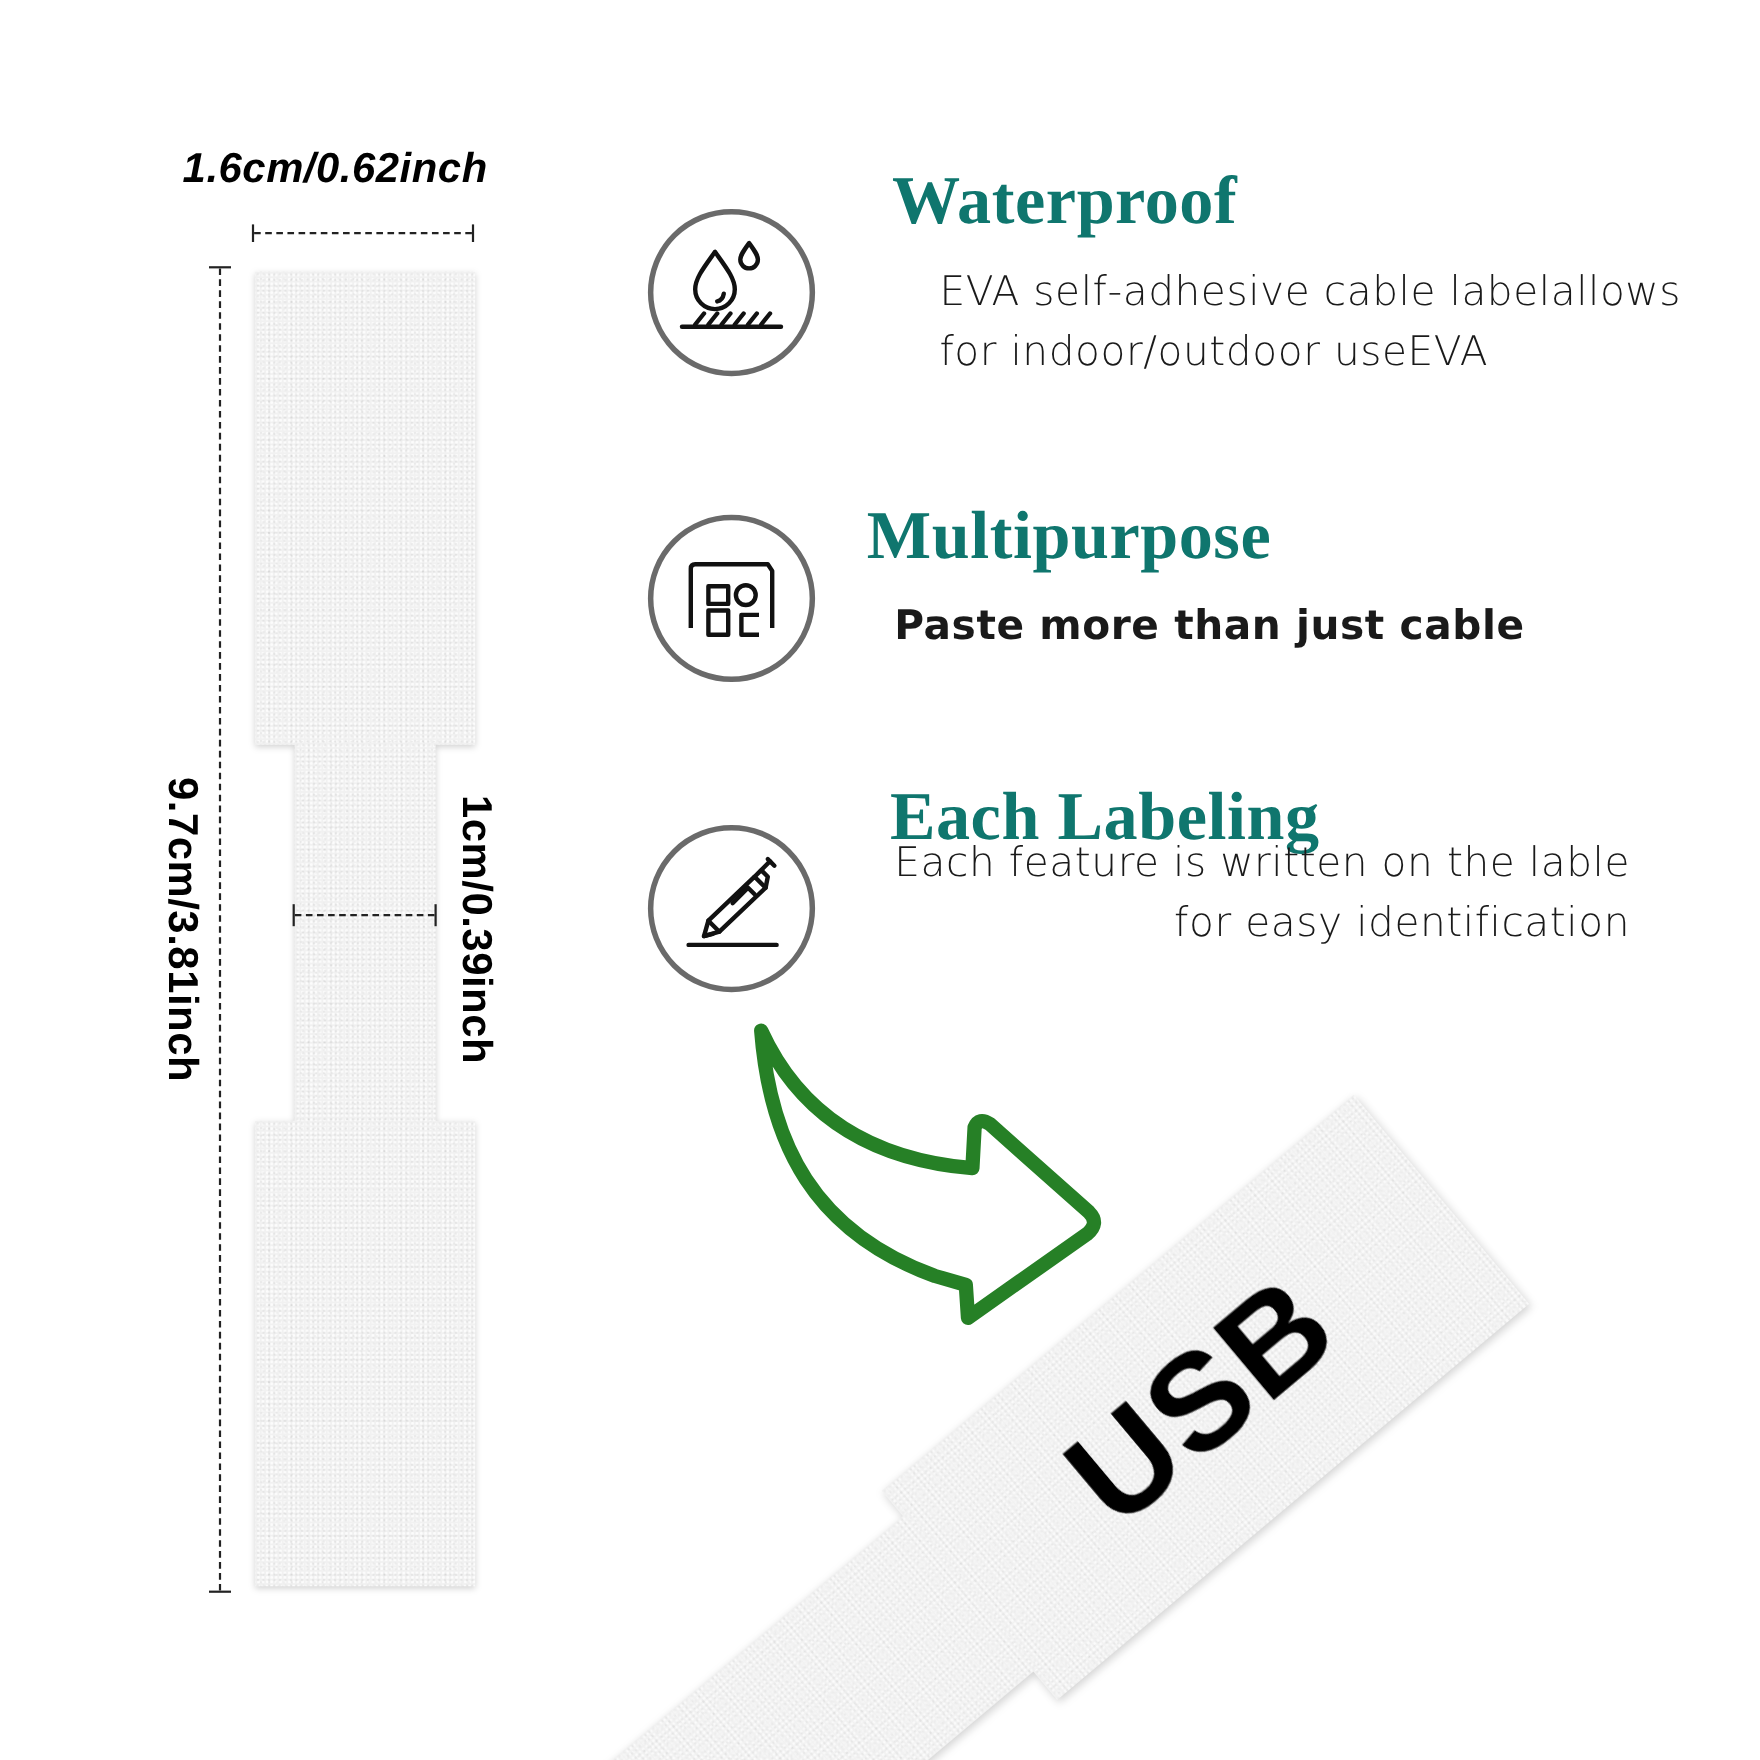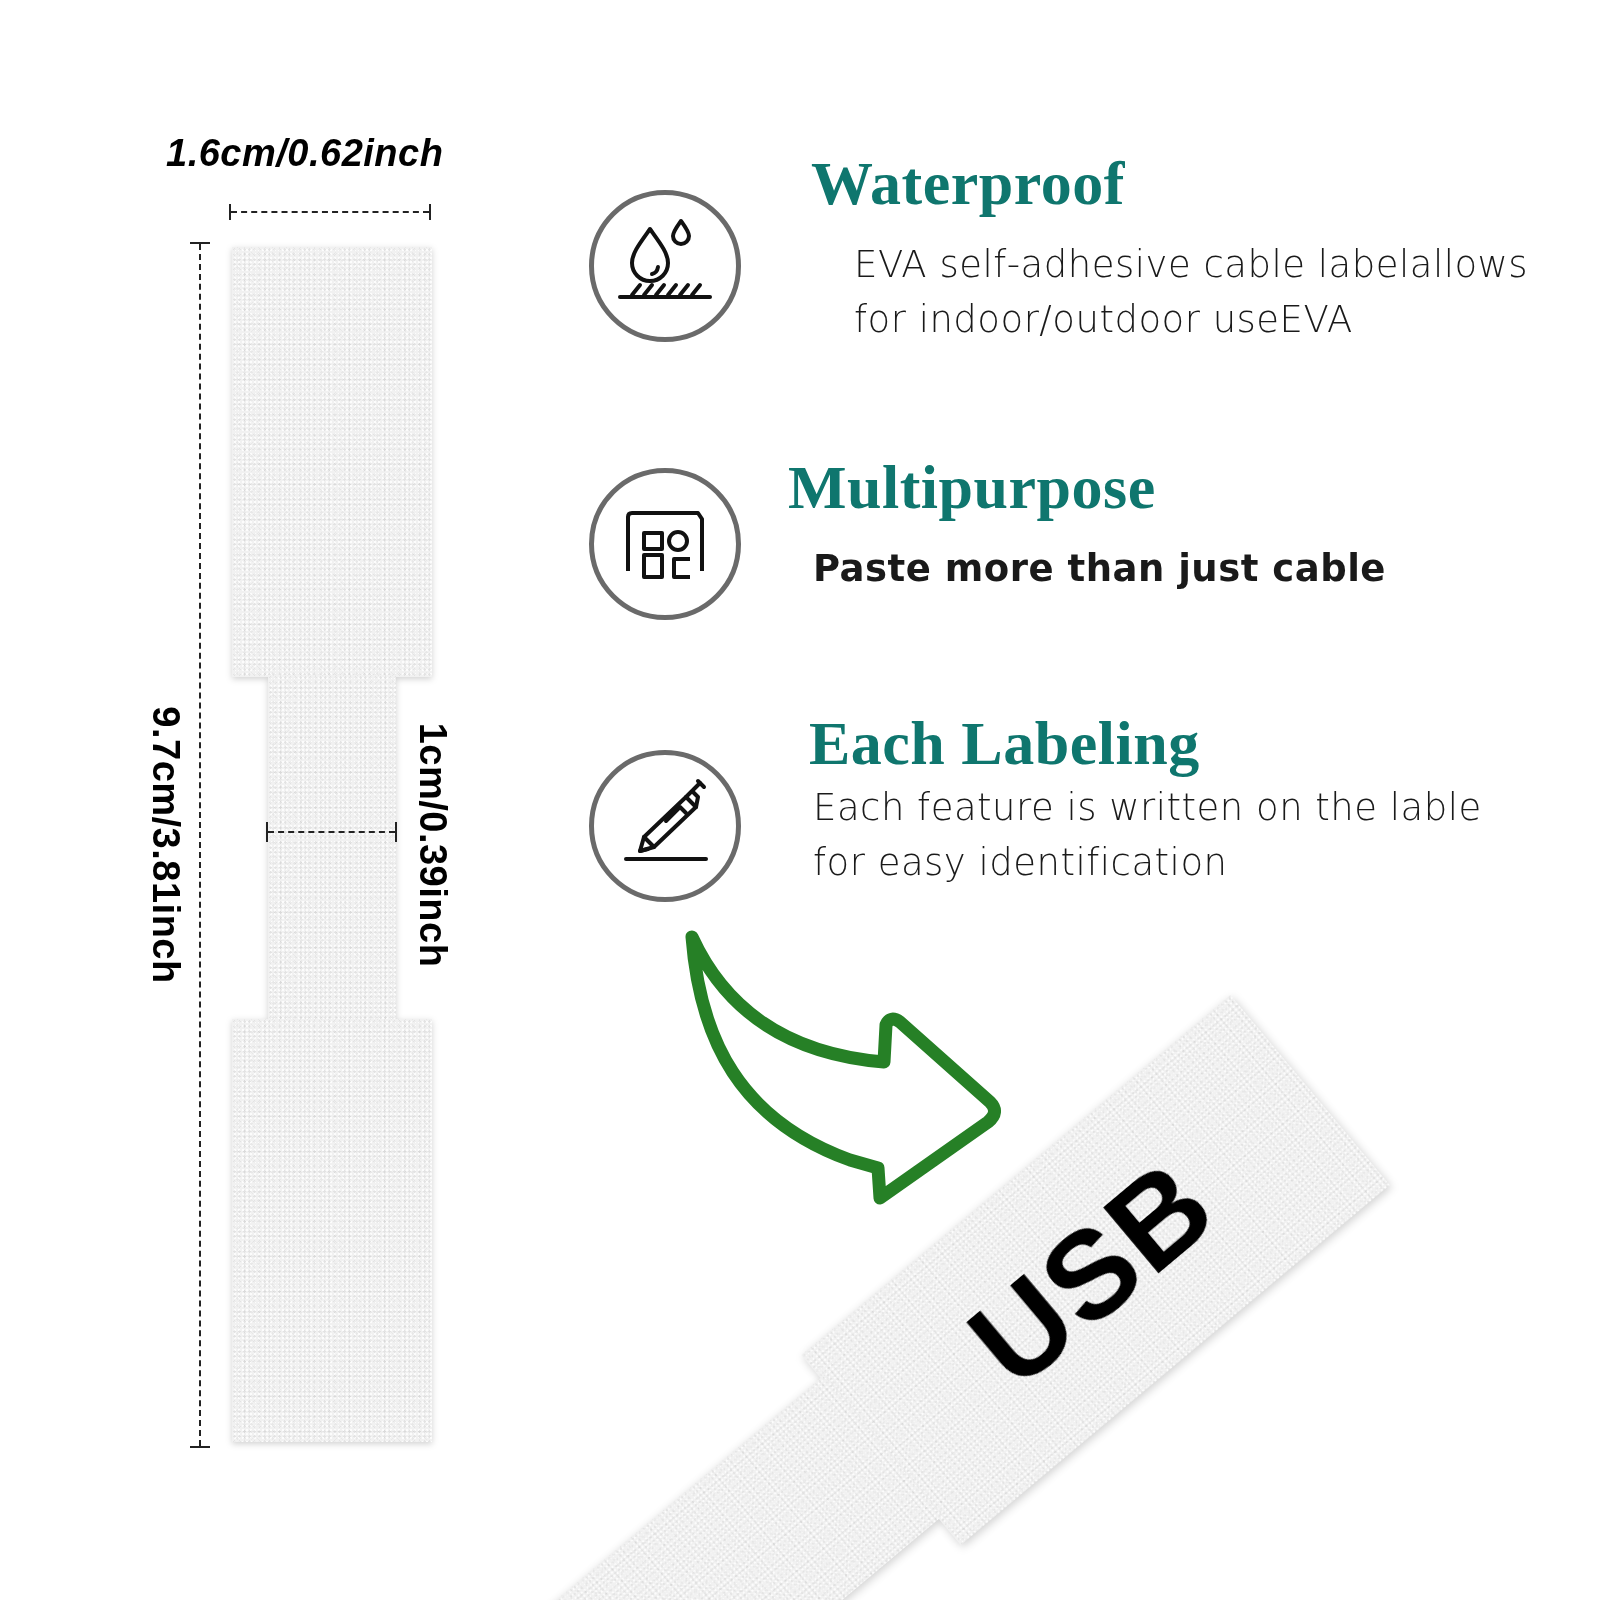--- a/index.html
+++ b/index.html
@@ -106,21 +106,21 @@
     <path d="M34 66 L44 76"></path>
     <path d="M30 80 L38 78"></path>
     <path d="M76 26 L82 20 L88 26 L86 36"></path>
     <path d="M83 19 L90 12"></path>
     <path d="M88 10 L94 16"></path>
     <path d="M56 50 L70 36 L76 42"></path>
     <line x1="16" y1="88" x2="96" y2="88"></line>
   </svg>
 </div>
 <div class="abs feature-title" style="left:809px; top:708px;">Each Labeling</div>
-<div class="abs feature-desc" style="left:813px; top:780px;">Each feature is written on the lable
+<div class="abs feature-desc" style="left:813px; top:756px;text-align:right;">Each feature is written on the lable
 for easy identification</div>
 
 <svg class="abs" style="left:0; top:0;" width="1600" height="1600" viewBox="0 0 1600 1600">
   <path d="M692 937
            C 700 1040, 740 1120, 850 1160
            L 878 1168
            L 880 1198
            L 988 1122
            Q 1000 1112 990 1102
            L 900 1022

